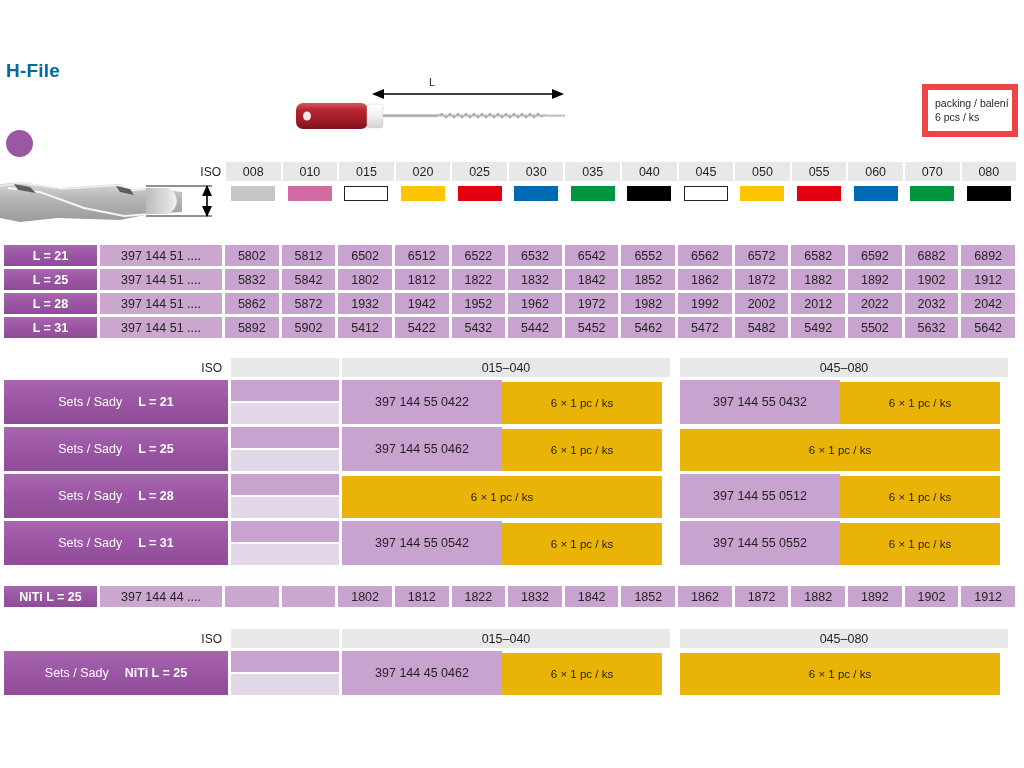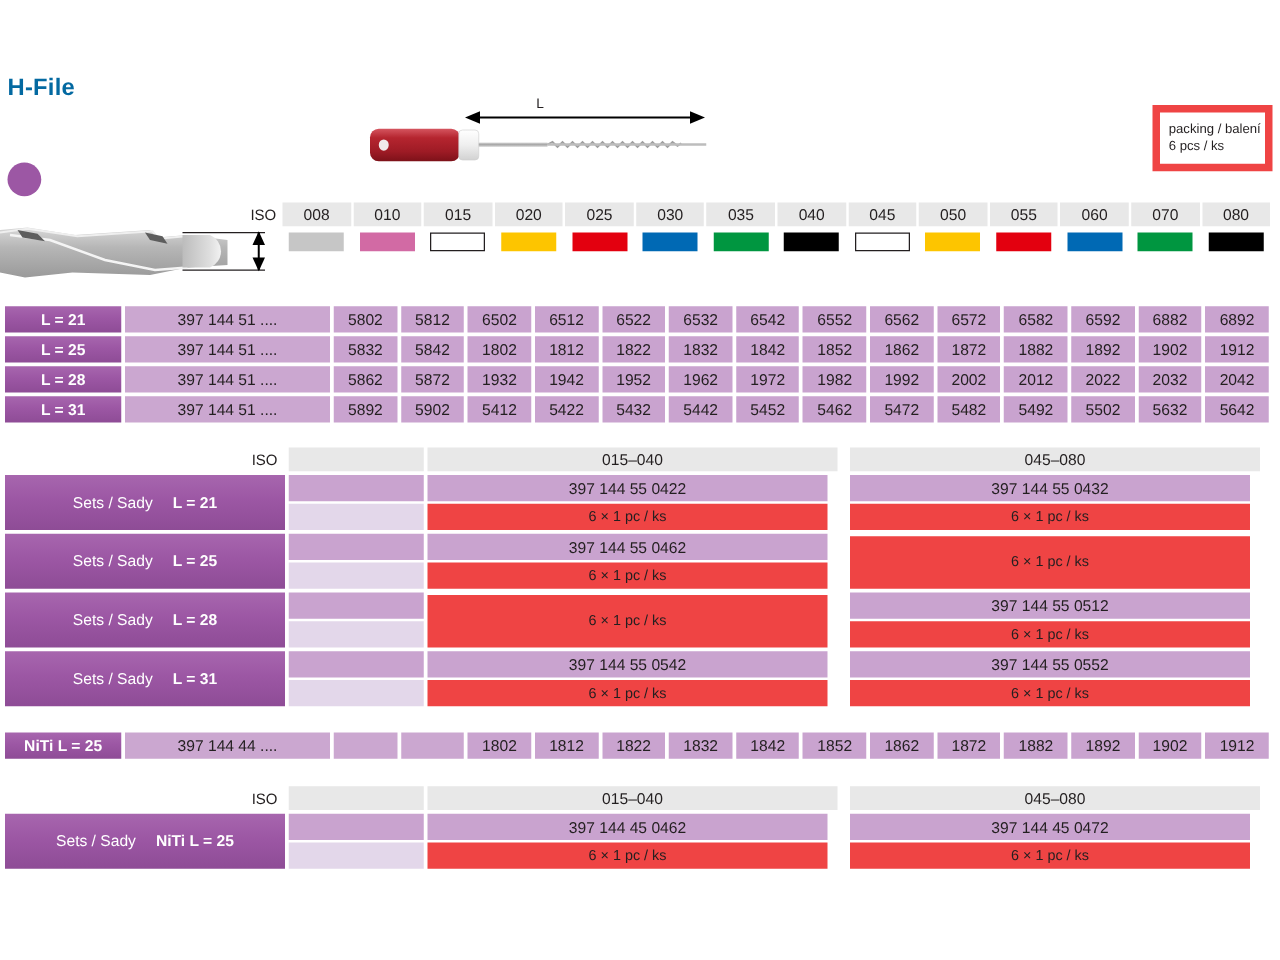--- a/index.html
+++ b/index.html
@@ -141,21 +141,21 @@
     margin-right: 3px;
     background: linear-gradient(to bottom, #a766ae 0%, #9c57a4 45%, #8e4c96 100%);
     color: #ffffff;
     font-weight: bold;
     font-size: 12.5px;
     display: flex;
     align-items: center;
     justify-content: center;
   }
   .lbl-art {
-    width: 164px;
+    width: 122px;
     margin-right: 3px;
     background: #cba7d0;
     display: flex;
     align-items: center;
     justify-content: center;
     font-size: 12.5px;
   }
   .num-cell {
     flex: 1;
     margin-right: 3px;
@@ -227,33 +227,33 @@
     margin-right: 3px;
     display: flex;
     flex-direction: column;
   }
   .set-filler .top { flex: 1; background: #c9a3cf; }
   .set-filler .bot { flex: 1; background: #e3d7ea; margin-top: 2px; }
   .set-col {
     flex: 1;
     margin-right: 18px;
     display: flex;
-    flex-direction: column;
+    flex-direction: row;
   }
   .set-col .art {
     flex: 1;
     background: #c9a3cf;
     display: flex;
     align-items: center;
     justify-content: center;
     font-size: 12.5px;
   }
   .set-col .pack {
     flex: 1;
-    background: #ef4444;
+    background: #eab308;
     margin-top: 2px;
     display: flex;
     align-items: center;
     justify-content: center;
     font-size: 11.5px;
   }
 
   
   #niti-row {
     position: absolute;
@@ -613,18 +613,17 @@
         </div>
         <div class="set-filler">
           <div class="top"></div>
           <div class="bot"></div>
         </div>
         <div class="set-col">
           <div class="art">397 144 45 0462</div>
           <div class="pack">6 × 1 pc / ks</div>
         </div>
         <div class="set-col">
-          <div class="art">397 144 45 0472</div>
           <div class="pack">6 × 1 pc / ks</div>
         </div>
       </div>
     </div>
 </div>
 
 </body></html>

